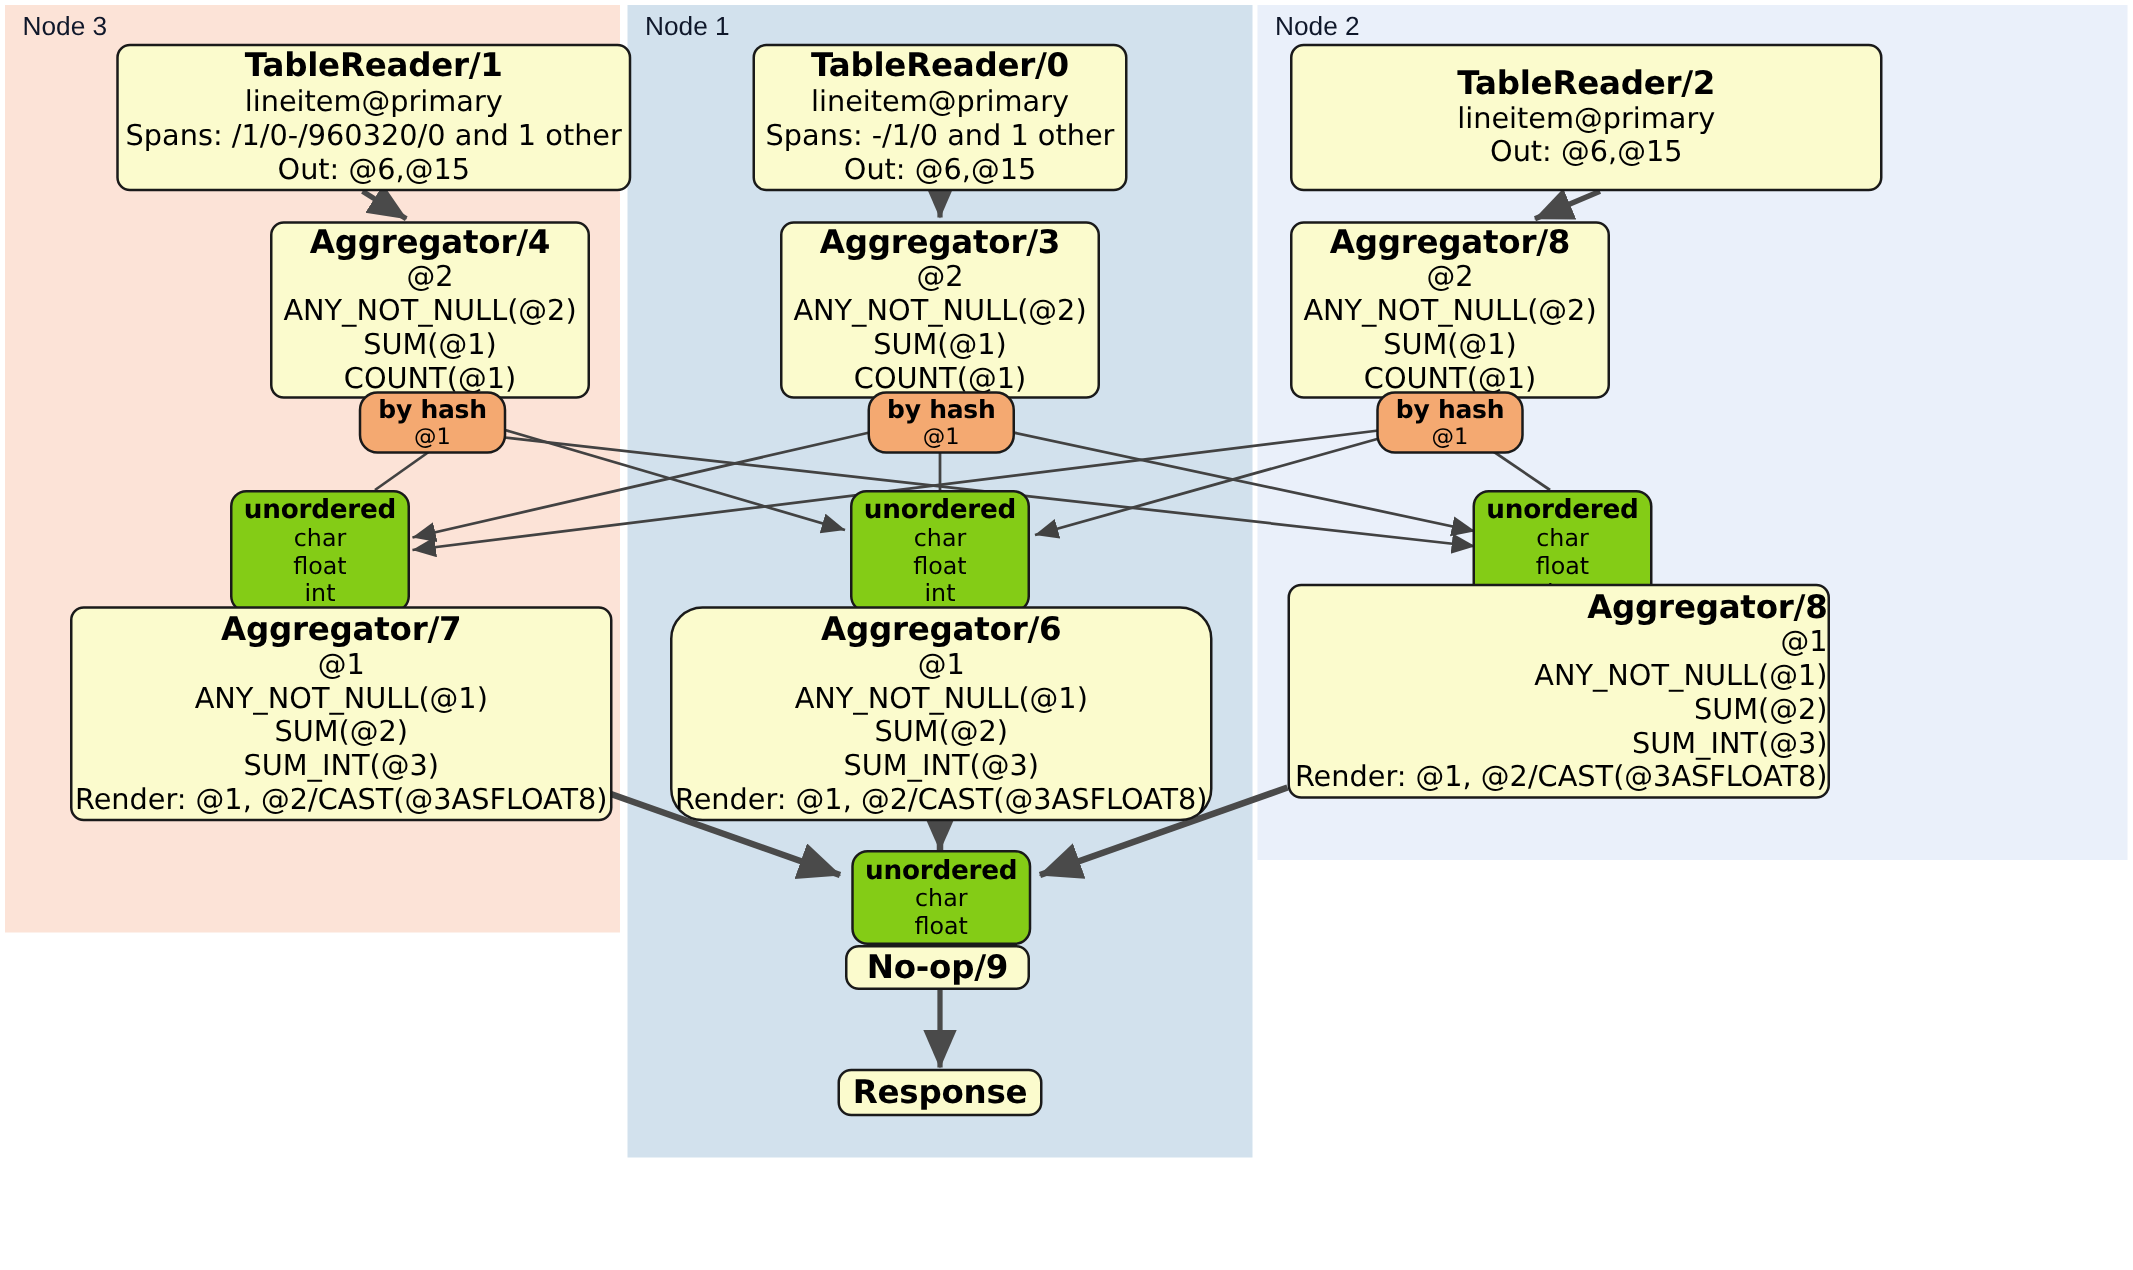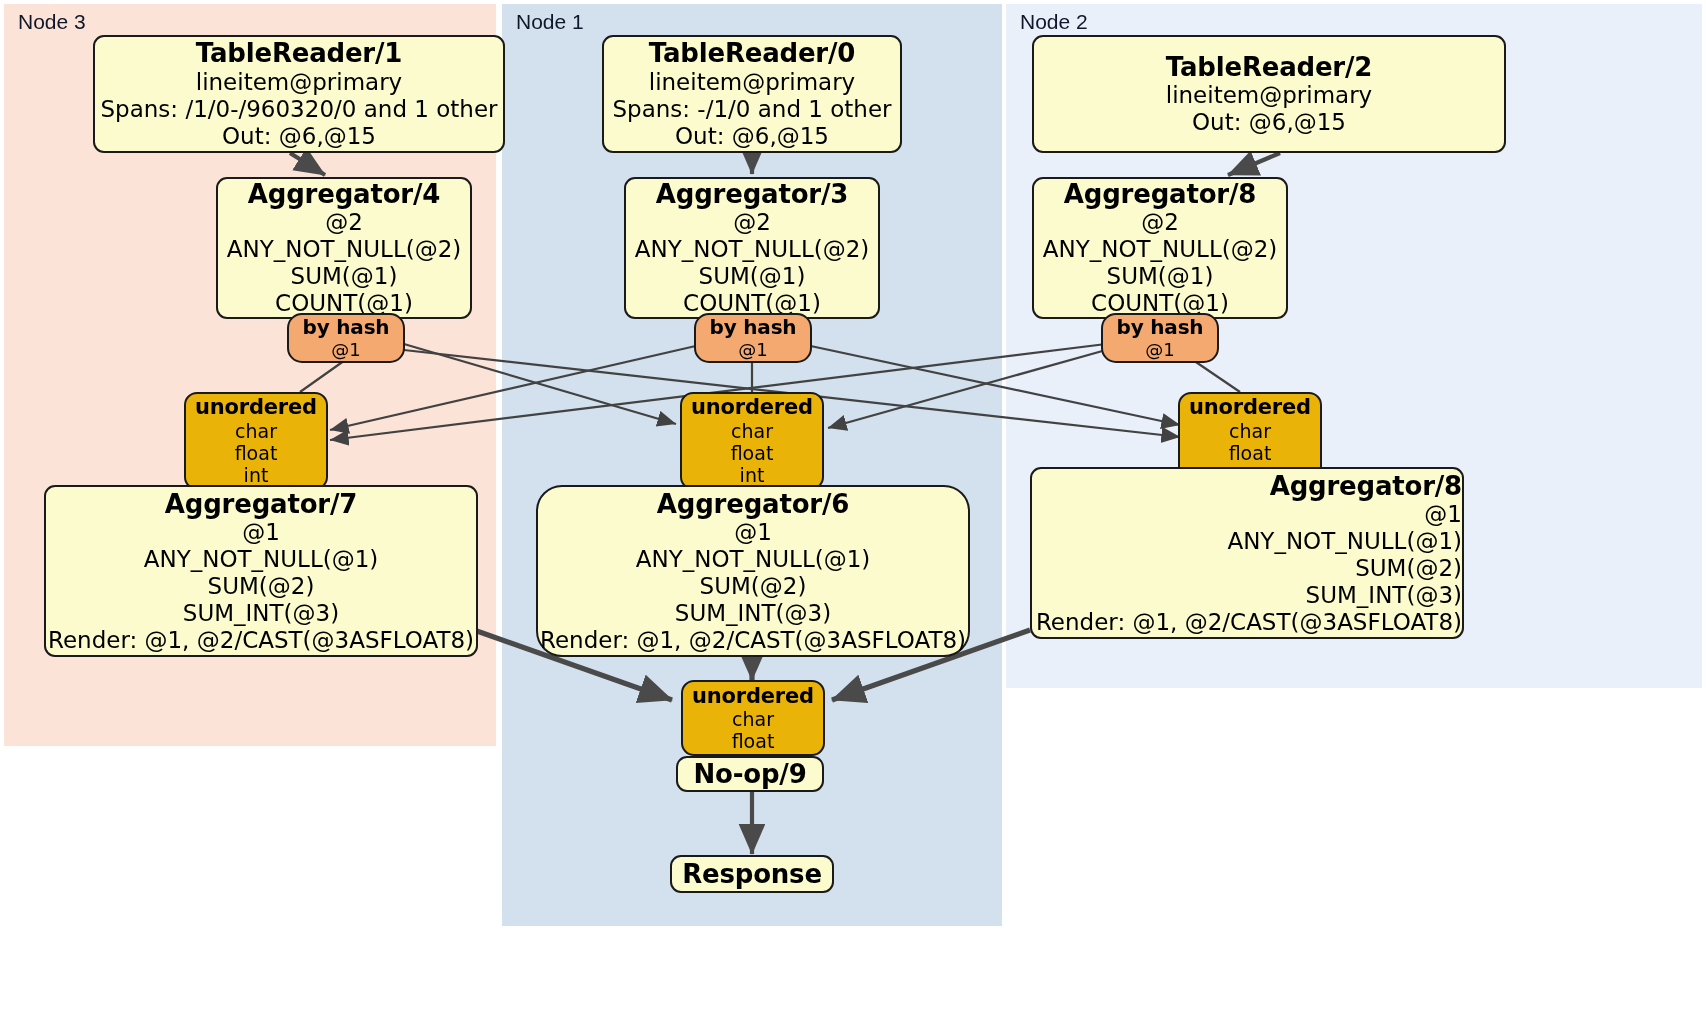--- a/index.html
+++ b/index.html
@@ -46,21 +46,21 @@
     line-height: 1.17;
   }
   .proc {
     background: #fbfbcd;
   }
   .router-hash {
     background: #f4a971;
     border-radius: 15px;
   }
   .router-unordered {
-    background: #eab308;
+    background: #84cc16;
     border-radius: 13px;
   }
   .gtitle {
     font-family: "DejaVu Sans", sans-serif;
     font-weight: bold;
     font-size: 26px;
     color: #000000;
     letter-spacing: -0.2px;
   }
   .gline {
@@ -227,21 +227,21 @@
     <div class="gline">int</div>
   </div>
 
   <div class="gbox router-unordered" style="left:1178px; top:392px; width:144px; height:98px;">
     <div class="gtitle">unordered</div>
     <div class="gline">char</div>
     <div class="gline">float</div>
     <div class="gline">int</div>
   </div>
 
-  <div class="gbox proc" style="left:44px; top:485px; width:434px; height:172px;">
+  <div class="gbox proc" style="left:56px; top:485px; width:434px; height:172px;">
     <div class="gtitle">Aggregator/7</div>
     <div class="gline">@1</div>
     <div class="gline">ANY_NOT_NULL(@1)</div>
     <div class="gline">SUM(@2)</div>
     <div class="gline">SUM_INT(@3)</div>
     <div class="gline">Render: @1, @2/CAST(@3ASFLOAT8)</div>
   </div>
 
   <div class="gbox proc" style="left:536px; top:485px; width:434px; height:172px;border-radius:26px;">
     <div class="gtitle">Aggregator/6</div>

